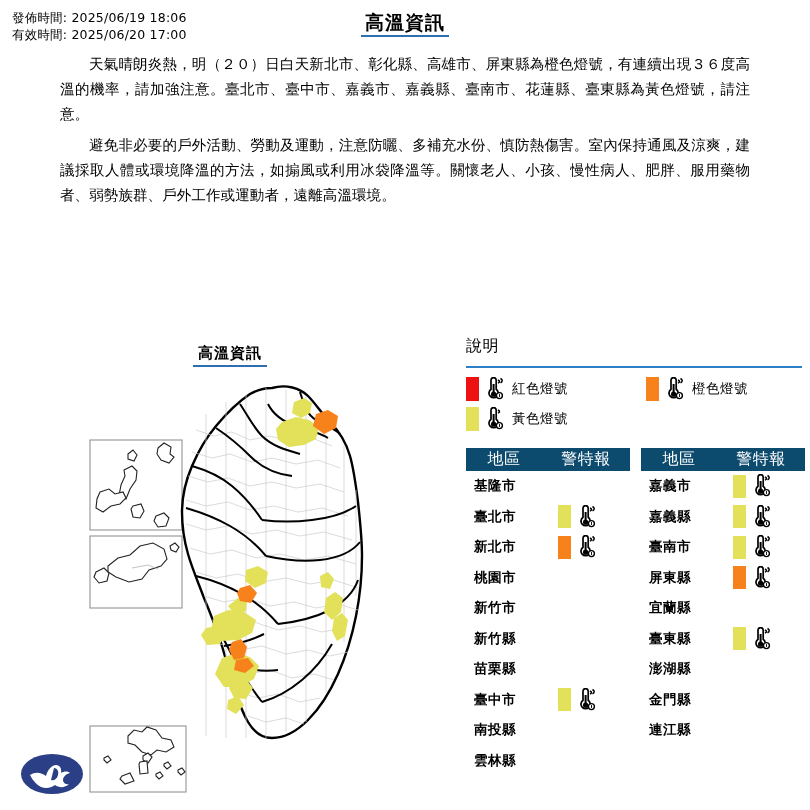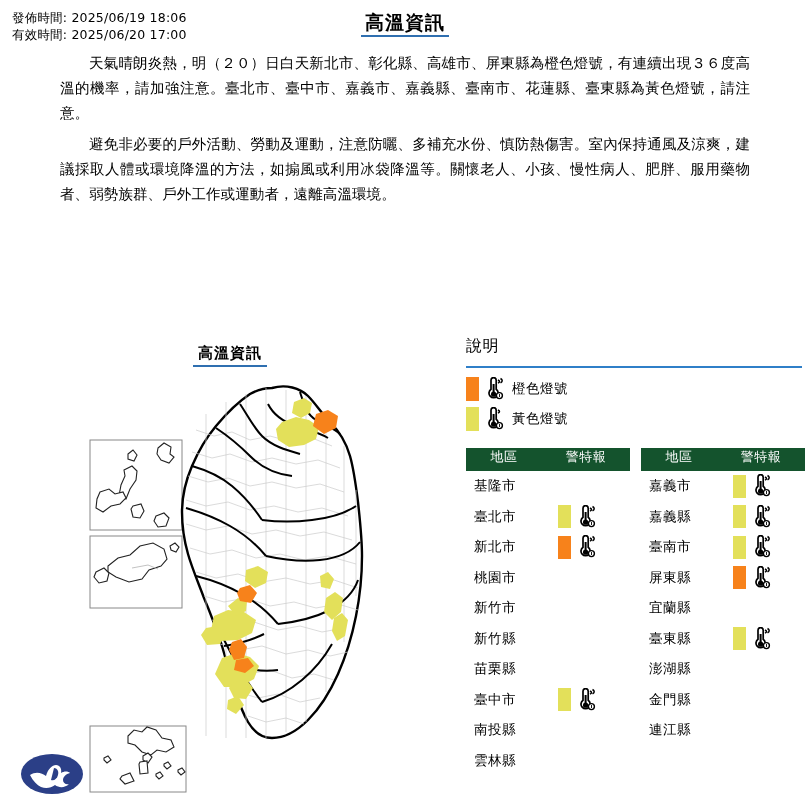--- a/index.html
+++ b/index.html
@@ -52,21 +52,21 @@
     width: 690px;
   }
   .para {
     font-size: 14.5px;
     line-height: 25px;
     text-align: justify;
     text-justify: inter-ideograph;
     margin: 0 0 6px 0;
     letter-spacing: 0.1px;
   }
-  .para.indent { text-indent: 2em; font-family: Liberation Mono, monospace; }
+  .para.indent { text-indent: 2em; }
 
   
   #map-panel {
     position: absolute;
     left: 0px; top: 330px;
     width: 460px; height: 480px;
   }
   #map-title {
     position: absolute;
     left: 0; top: 14px;
@@ -131,34 +131,35 @@
   .thermo svg { display: block; }
 
   
   #tables {
     display: flex;
     margin-top: 14px;
     gap: 11px;
   }
   .region-table { width: 164px; }
   .table-head {
-    background: #14532d;
+    background: #0c4a6e;
     color: #ffffff;
     height: 23px;
     display: flex;
-    align-items: flex-start;
-    font-size: 13px;
+    align-items: center;
+    font-size: 16px;
     letter-spacing: 0.5px;
   }
   .th-region { width: 76px; text-align: center; }
   .th-warn { flex: 1; text-align: center; }
   .table-row {
     display: flex;
     align-items: center;
     height: 30.5px;
+    font-weight: bold;
   }
   .td-region {
     width: 76px;
     padding-left: 8px;
     font-size: 13.5px;
     letter-spacing: 0.5px;
     white-space: nowrap;
     box-sizing: border-box;
   }
   .td-warn {
@@ -335,20 +336,35 @@
     </svg>
   </div>
 </div>
 
 <div id="side-panel">
 
   <div id="legend-heading">說明</div>
   <div class="legend-rule"></div>
 
   <div class="legend-row">
+    <div class="legend-cell">
+      <div class="swatch" style="background:#ee1111"></div>
+      <div class="thermo">
+        <svg width="22" height="24" viewBox="0 0 22 24">
+          <path d="M9 3.2 a2.6 2.6 0 0 1 5.2 0 v9.1 a4.6 4.6 0 1 1 -5.2 0 z" fill="#ffffff" stroke="#000" stroke-width="1.7"></path>
+          <circle cx="11.6" cy="17.2" r="2.6" fill="#000"></circle>
+          <rect x="10.6" y="7" width="2" height="8" fill="#000"></rect>
+          <path d="M16 3 q3 1.6 0 3.2" fill="none" stroke="#000" stroke-width="1.5"></path>
+          <path d="M18.5 1.5 q3.4 2.2 0 4.4" fill="none" stroke="#000" stroke-width="1.5"></path>
+          <circle cx="17.4" cy="18.6" r="3" fill="#fff" stroke="#000" stroke-width="1.4"></circle>
+          <rect x="17" y="17" width="0.9" height="3" fill="#000"></rect>
+        </svg>
+      </div>
+      <div class="legend-label">紅色燈號</div>
+    </div>
     <div class="legend-cell right">
       <div class="swatch" style="background:#f7821b"></div>
       <div class="thermo">
         <svg width="22" height="24" viewBox="0 0 22 24">
           <path d="M9 3.2 a2.6 2.6 0 0 1 5.2 0 v9.1 a4.6 4.6 0 1 1 -5.2 0 z" fill="#ffffff" stroke="#000" stroke-width="1.7"></path>
           <circle cx="11.6" cy="17.2" r="2.6" fill="#000"></circle>
           <rect x="10.6" y="7" width="2" height="8" fill="#000"></rect>
           <path d="M16 3 q3 1.6 0 3.2" fill="none" stroke="#000" stroke-width="1.5"></path>
           <path d="M18.5 1.5 q3.4 2.2 0 4.4" fill="none" stroke="#000" stroke-width="1.5"></path>
           <circle cx="17.4" cy="18.6" r="3" fill="#fff" stroke="#000" stroke-width="1.4"></circle>

